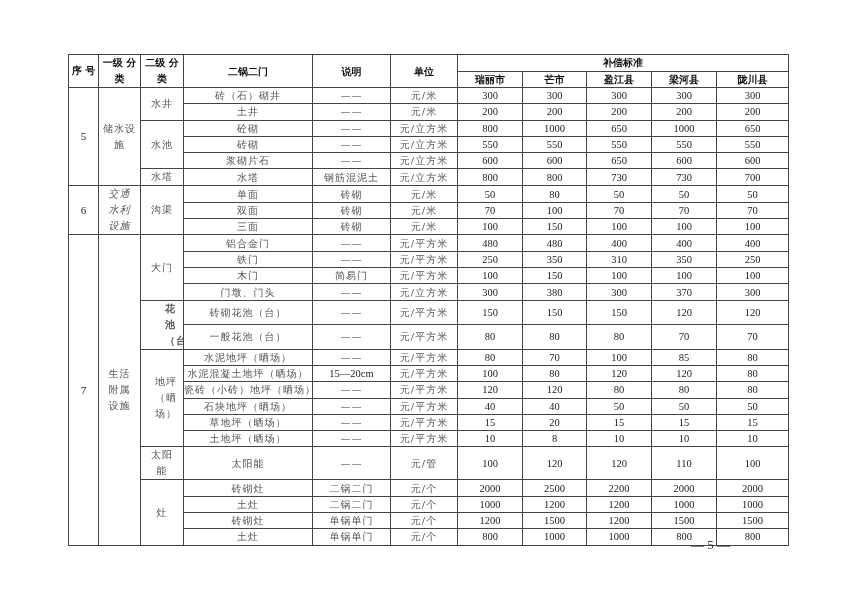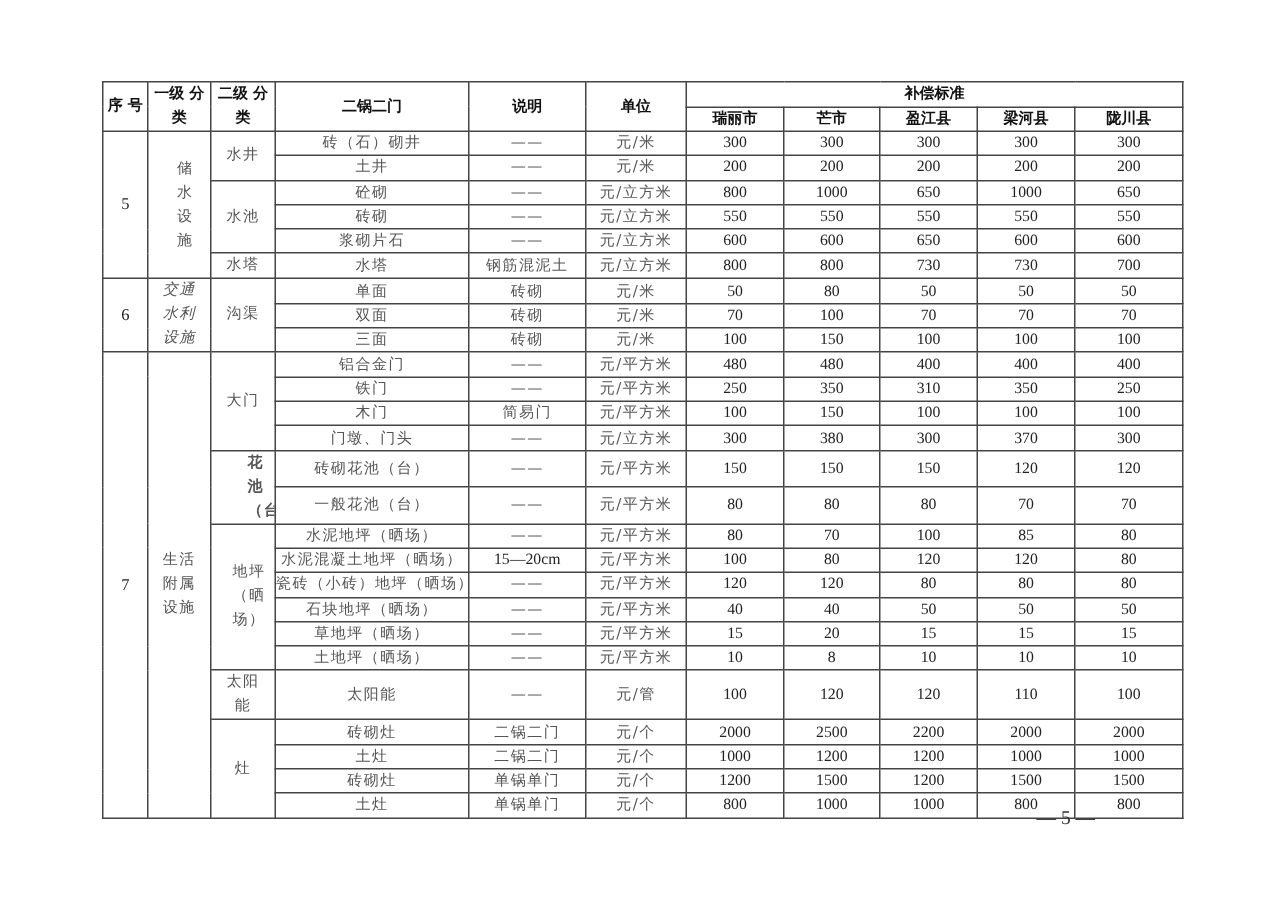--- a/index.html
+++ b/index.html
@@ -52,21 +52,21 @@
       <th>瑞丽市</th>
       <th>芒市</th>
       <th>盈江县</th>
       <th>梁河县</th>
       <th>陇川县</th>
     </tr>
   </thead>
   <tbody id="tbody">
       <tr>
         <td class="seq" rowspan="6">5</td>
-        <td class="zh wrap" rowspan="6" style="padding: 0px 19px;">储水设施</td>
+        <td class="zh wrap" rowspan="6" style="padding: 0px 4px;">储水设施</td>
         <td class="zh wrap" rowspan="2" style="padding: 0px 6px;">水井</td>
         <td class="zh">砖（石）砌井</td>
         <td class="zh">——</td>
         <td class="zh">元/米</td>
         <td class="num">300</td>
         <td class="num">300</td>
         <td class="num">300</td>
         <td class="num">300</td>
         <td class="num">300</td>
       </tr>

